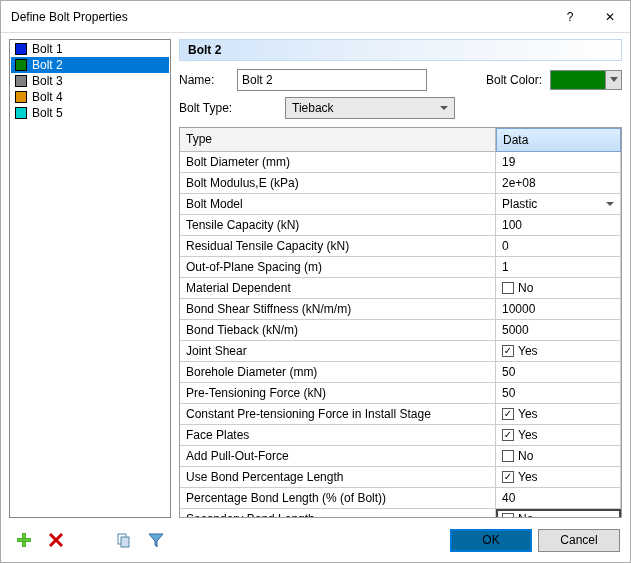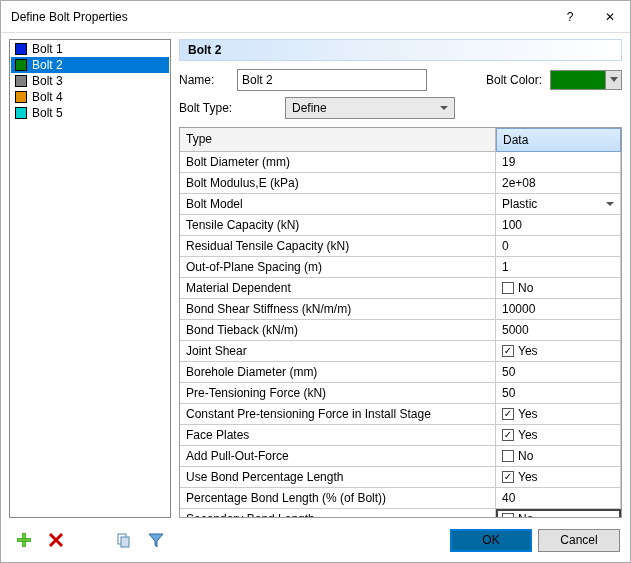--- a/index.html
+++ b/index.html
@@ -283,21 +283,21 @@
                 <polygon points="0,0 8,0 4,5" fill="#555"></polygon>
               </svg>
           </div>
         </div>
       </div>
 
       <div class="form-row">
         <span class="form-label" style="min-width:60px">Bolt Type:</span>
         <span style="width:30px"></span>
         <div class="combo">
-          <span>Define</span>
+          <span>Tieback</span>
         </div>
       </div>
 
       <div class="prop-grid">
         <div class="grid-header">
           <div class="gh-cell gh-type">Type</div>
           <div class="gh-cell gh-data">Data</div>
         </div>
         <div class="grid-body" id="grid-body">
             <div class="grow">

